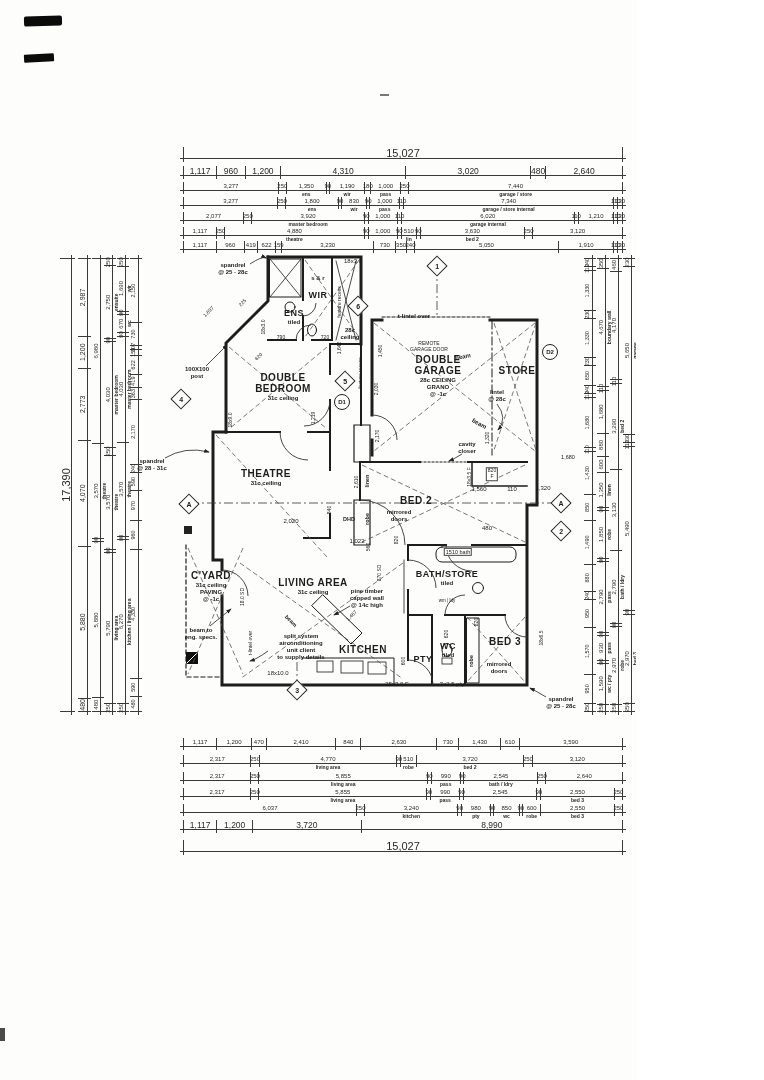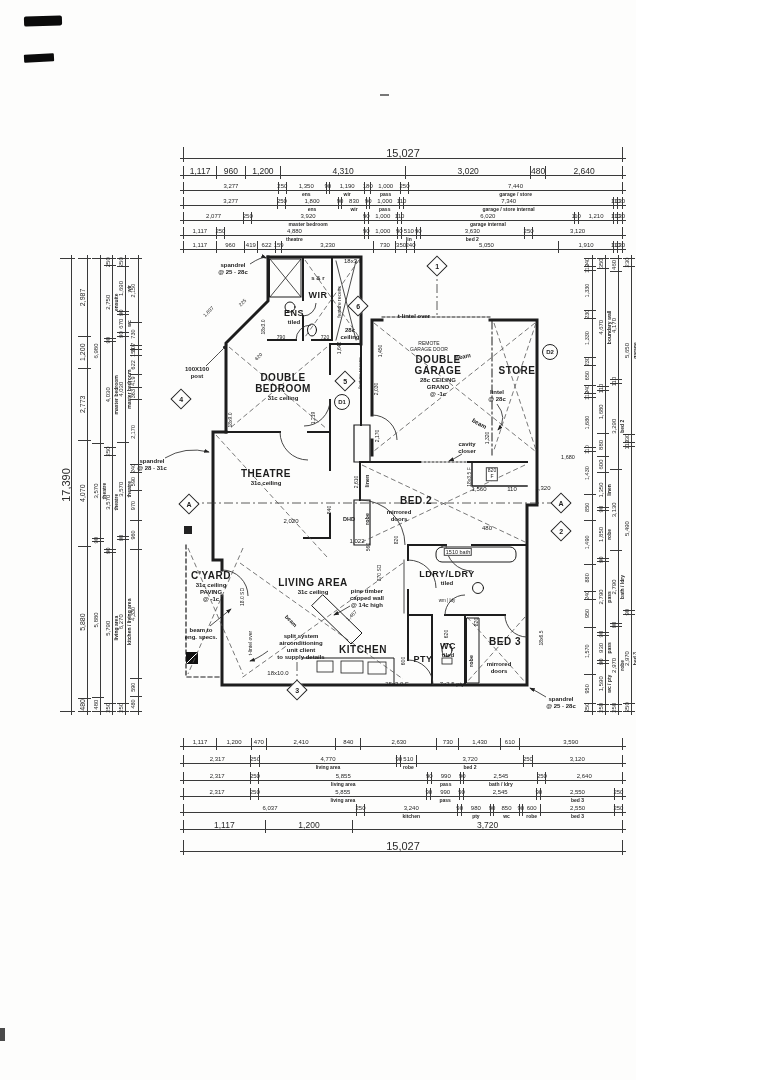--- a/index.html
+++ b/index.html
@@ -539,20 +539,23 @@
       <div class="dim-row" style="left: 183px; top: 820px; width: 440px; height: 13px; font-size: 8.5px;">
         <div class="seg" style="flex-grow: 1117;">
           <div class="v">1,117</div>
         </div>
         <div class="seg" style="flex-grow: 1200;">
           <div class="v">1,200</div>
         </div>
         <div class="seg" style="flex-grow: 3720;">
           <div class="v">3,720</div>
         </div>
+        <div class="seg" style="flex-grow: 8990;">
+          <div class="v">8,990</div>
+        </div>
       </div>
       <div class="dim-row" style="left: 183px; top: 840px; width: 440px; height: 15px; font-size: 11px;">
         <div class="seg" style="flex-grow: 15027;">
           <div class="v">15,027</div>
         </div>
       </div>
     </div>
   <div id="blk-left">
       <div class="dim-row dim-col" style="left: 60px; top: 712px; width: 454px; height: 15px; font-size: 11px;">
         <div class="seg" style="flex-grow: 17390;">
@@ -962,21 +965,21 @@
       <div class="room" style="left: 266px; top: 477px; font-size: 10px;"><div class="rname">THEATRE</div><div class="rnote">31c ceiling</div></div>
       <div class="room" style="left: 211px; top: 586px; font-size: 10px;"><div class="rname">C'YARD</div><div class="rnote">31c ceiling
 PAVING
 @ -1c</div></div>
       <div class="room" style="left: 313px; top: 586px; font-size: 10px;"><div class="rname">LIVING AREA</div><div class="rnote">31c ceiling</div></div>
       <div class="room" style="left: 363px; top: 650px; font-size: 10px;"><div class="rname">KITCHEN</div></div>
       <div class="room" style="left: 423px; top: 659px; font-size: 9px;"><div class="rname">PTY</div></div>
       <div class="room" style="left: 448px; top: 650px; font-size: 9px;"><div class="rname">WC</div><div class="rnote">tiled</div></div>
       <div class="room" style="left: 505px; top: 642px; font-size: 10px;"><div class="rname">BED 3</div></div>
       <div class="room" style="left: 416px; top: 501px; font-size: 10px;"><div class="rname">BED 2</div></div>
-      <div class="room" style="left: 447px; top: 578px; font-size: 9px;"><div class="rname">LDRY/LDRY</div><div class="rnote">tiled</div></div>
+      <div class="room" style="left: 447px; top: 578px; font-size: 9px;"><div class="rname">BATH/STORE</div><div class="rnote">tiled</div></div>
       <div class="room" style="left: 438px; top: 376px; font-size: 10px;"><div class="rname">DOUBLE
 GARAGE</div><div class="rnote">28c CEILING
 GRANO
 @ -1c</div></div>
       <div class="room" style="left: 517px; top: 371px; font-size: 10px;"><div class="rname">STORE</div></div>
       <div class="room" style="left: 318px; top: 295px; font-size: 9px;"><div class="rname">WIR</div></div>
       <div class="room" style="left: 294px; top: 317px; font-size: 9px;"><div class="rname">ENS</div><div class="rnote">tiled</div></div>
     </div>
 
   <div id="anns">

